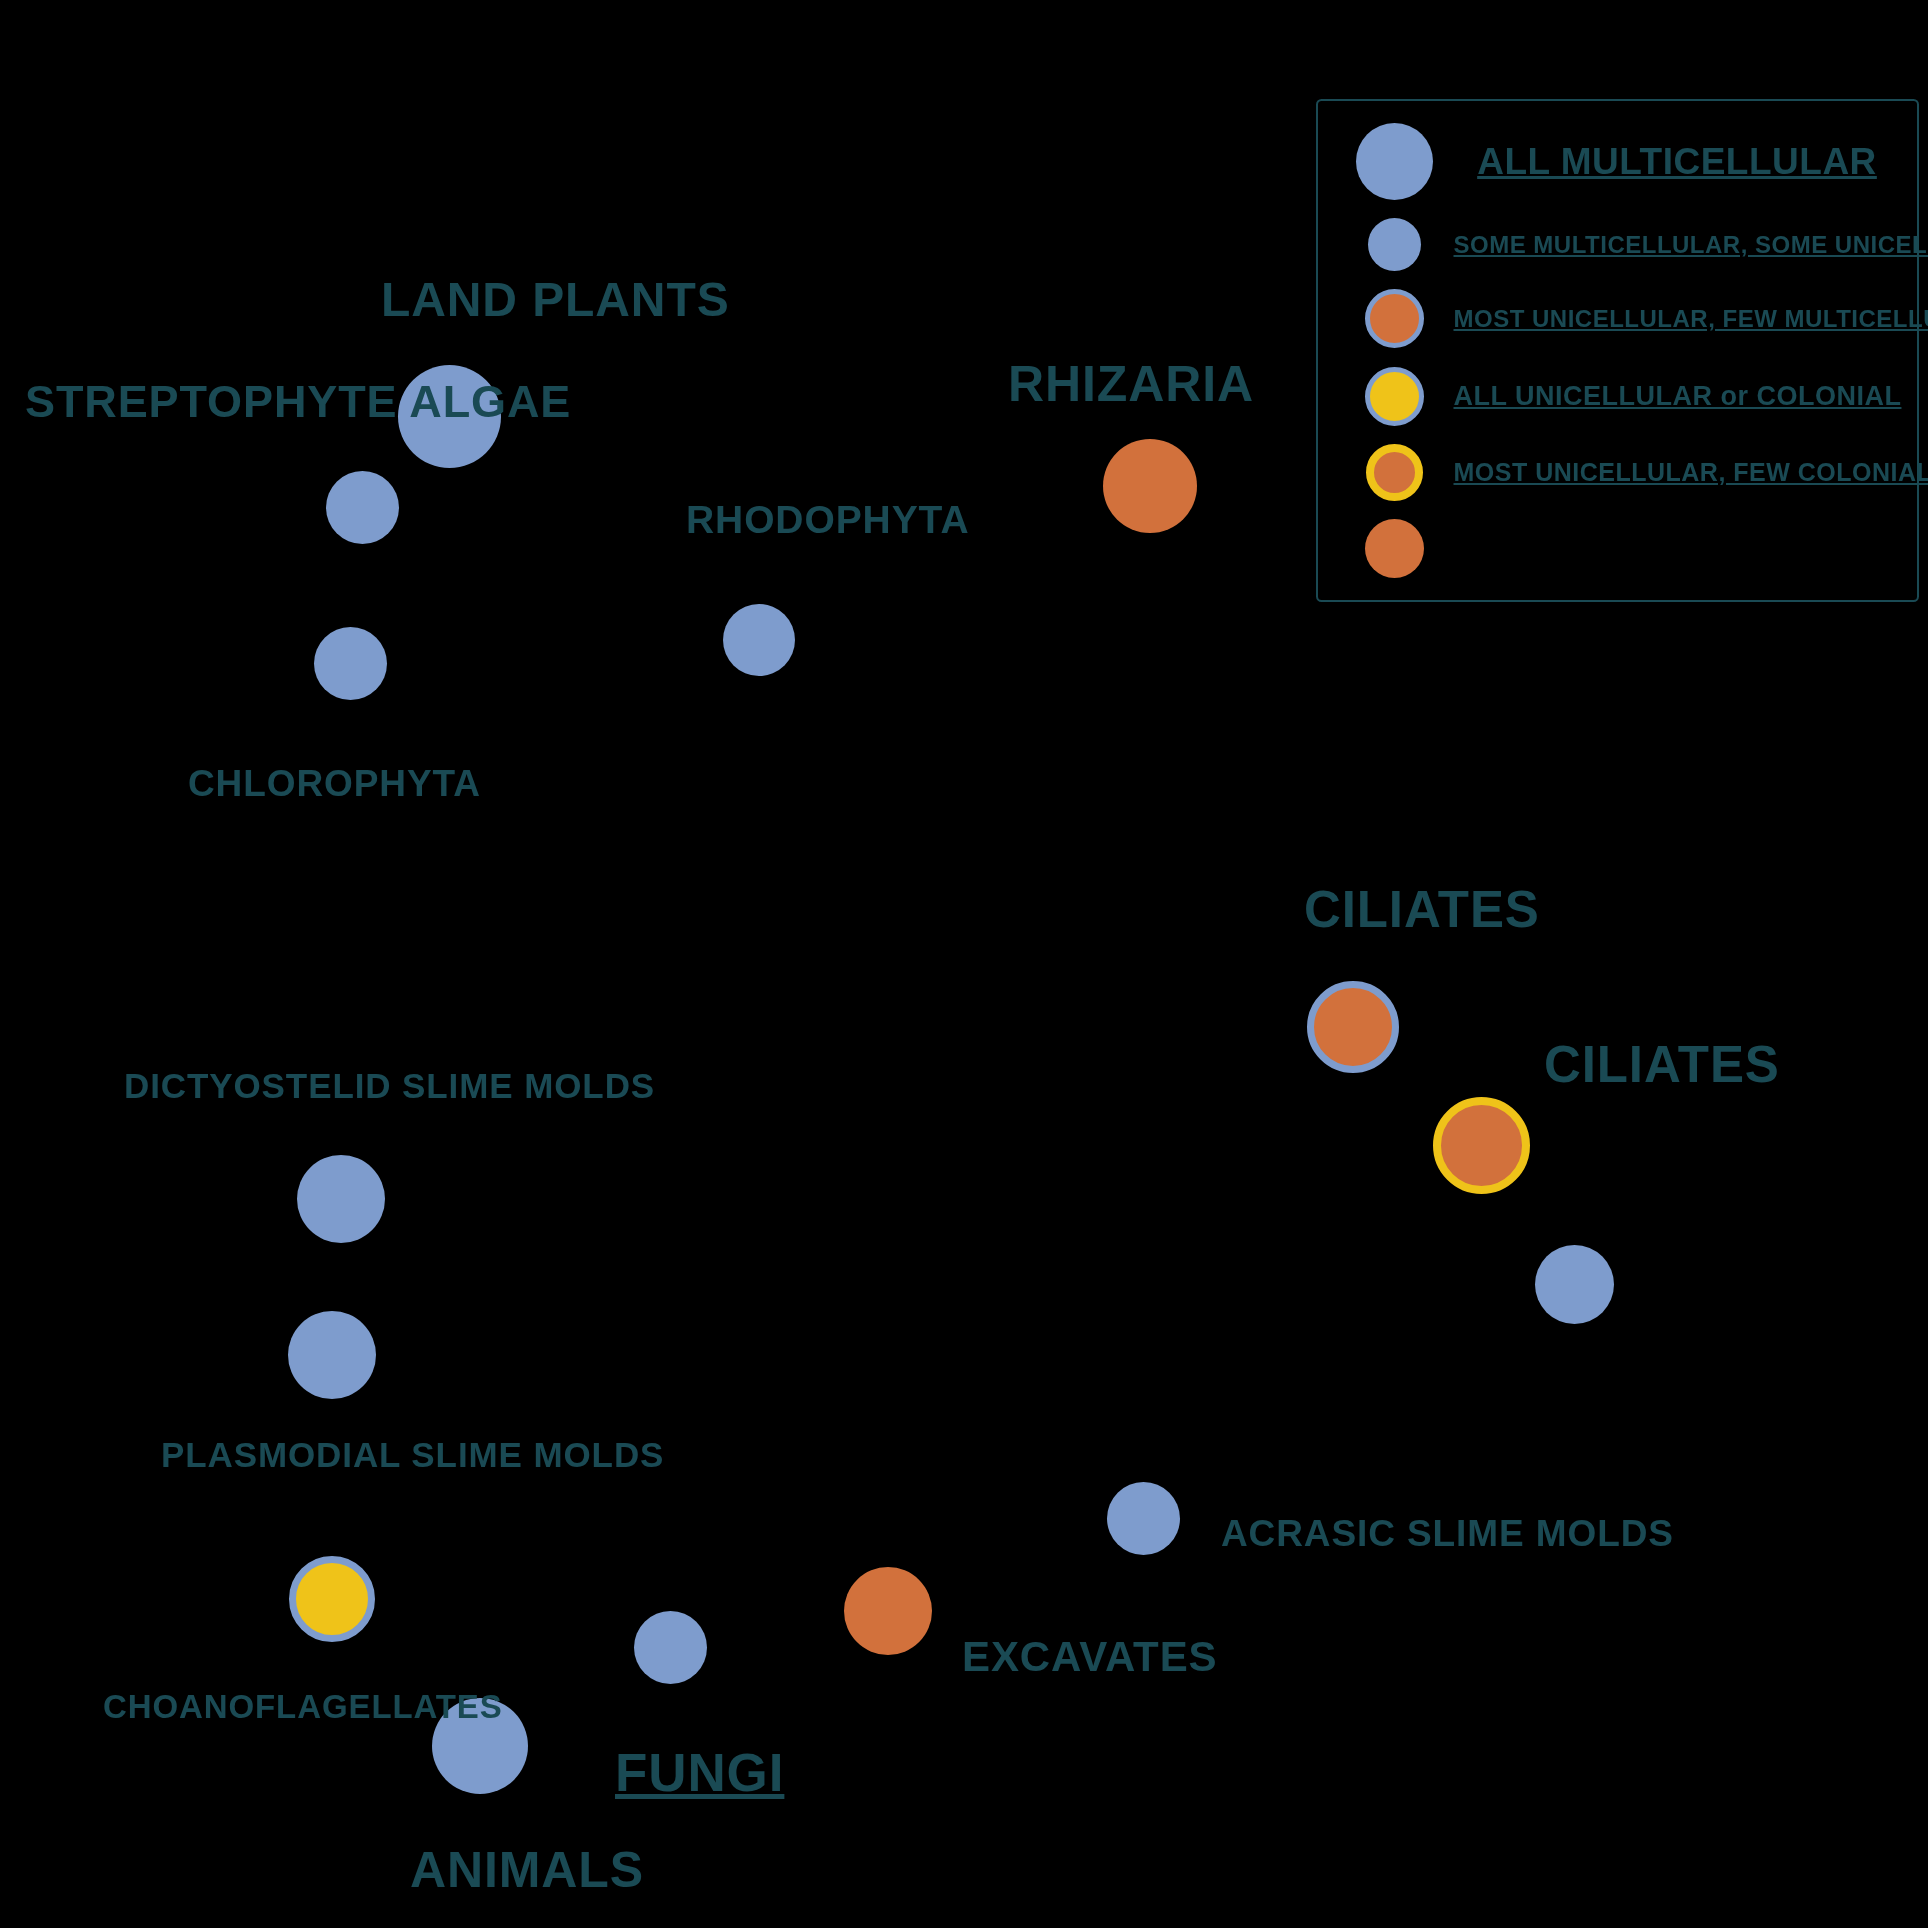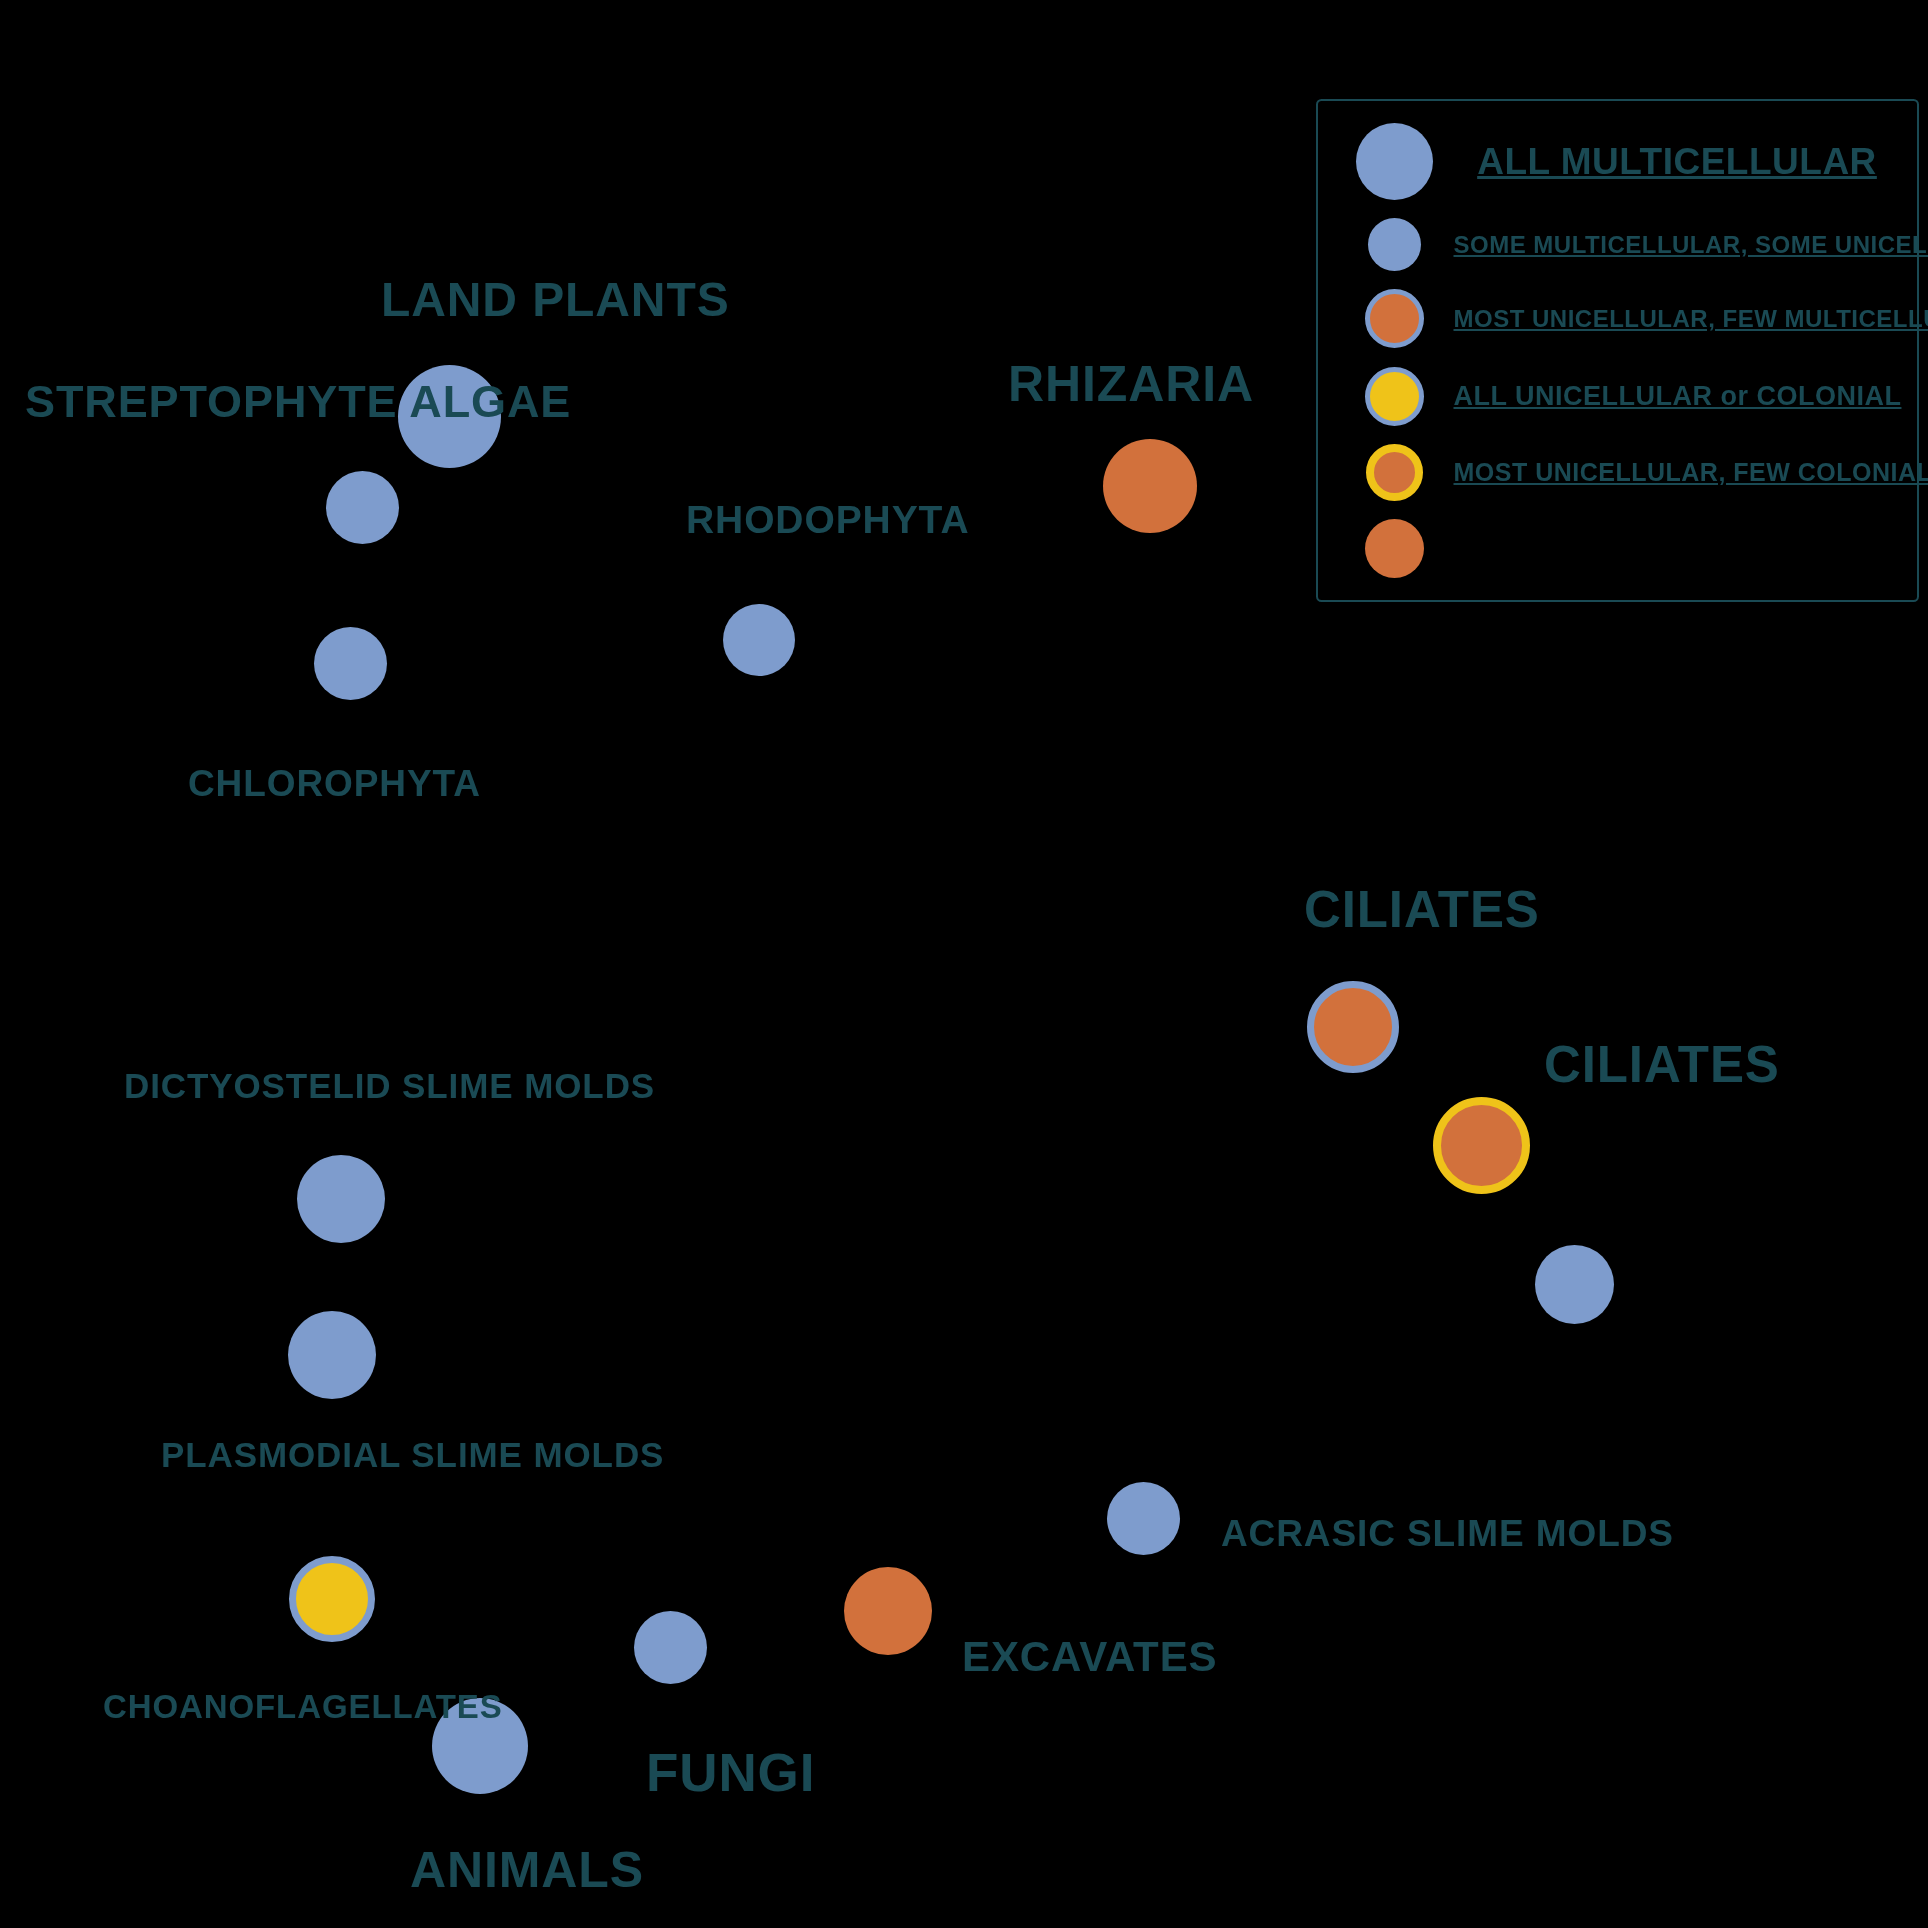--- a/index.html
+++ b/index.html
@@ -105,21 +105,21 @@
   <div class="node-label" style="left:25px;   top:378px;  font-size:45px;">STREPTOPHYTE ALGAE</div>
   <div class="node-label" style="left:188px;  top:765px;  font-size:37px;">CHLOROPHYTA</div>
   <div class="node-label" style="left:686px;  top:500px;  font-size:39px;">RHODOPHYTA</div>
   <div class="node-label" style="left:1008px; top:358px;  font-size:50px;">RHIZARIA</div>
   <div class="node-label" style="left:1304px; top:883px;  font-size:51px;">CILIATES</div>
   <div class="node-label" style="left:1544px; top:1038px; font-size:51px;">CILIATES</div>
   <div class="node-label" style="left:124px;  top:1068px; font-size:35px;">DICTYOSTELID SLIME MOLDS</div>
   <div class="node-label" style="left:161px;  top:1437px; font-size:35px;">PLASMODIAL SLIME MOLDS</div>
   <div class="node-label" style="left:1221px; top:1515px; font-size:37px;">ACRASIC SLIME MOLDS</div>
   <div class="node-label" style="left:962px; top:1635px; font-size:42px;">EXCAVATES</div>
-  <div class="node-label" style="left:646px;  top:1745px; font-size:53px;">FUNGI</div>
+  <div class="node-label" style="left:615px;  top:1745px; font-size:53px;text-decoration:underline;">FUNGI</div>
   <div class="node-label" style="left:103px;  top:1690px; font-size:33px;">CHOANOFLAGELLATES</div>
   <div class="node-label" style="left:410px;  top:1844px; font-size:50px;">ANIMALS</div>
 
   <div class="legend">
 
     <div class="legend-row">
       <span class="legend-circle-cell">
         <span class="legend-circle fill-blue" style="width:77px;height:77px;"></span>
       </span>
       <span class="legend-label" style="font-size:37px;">ALL MULTICELLULAR</span>

